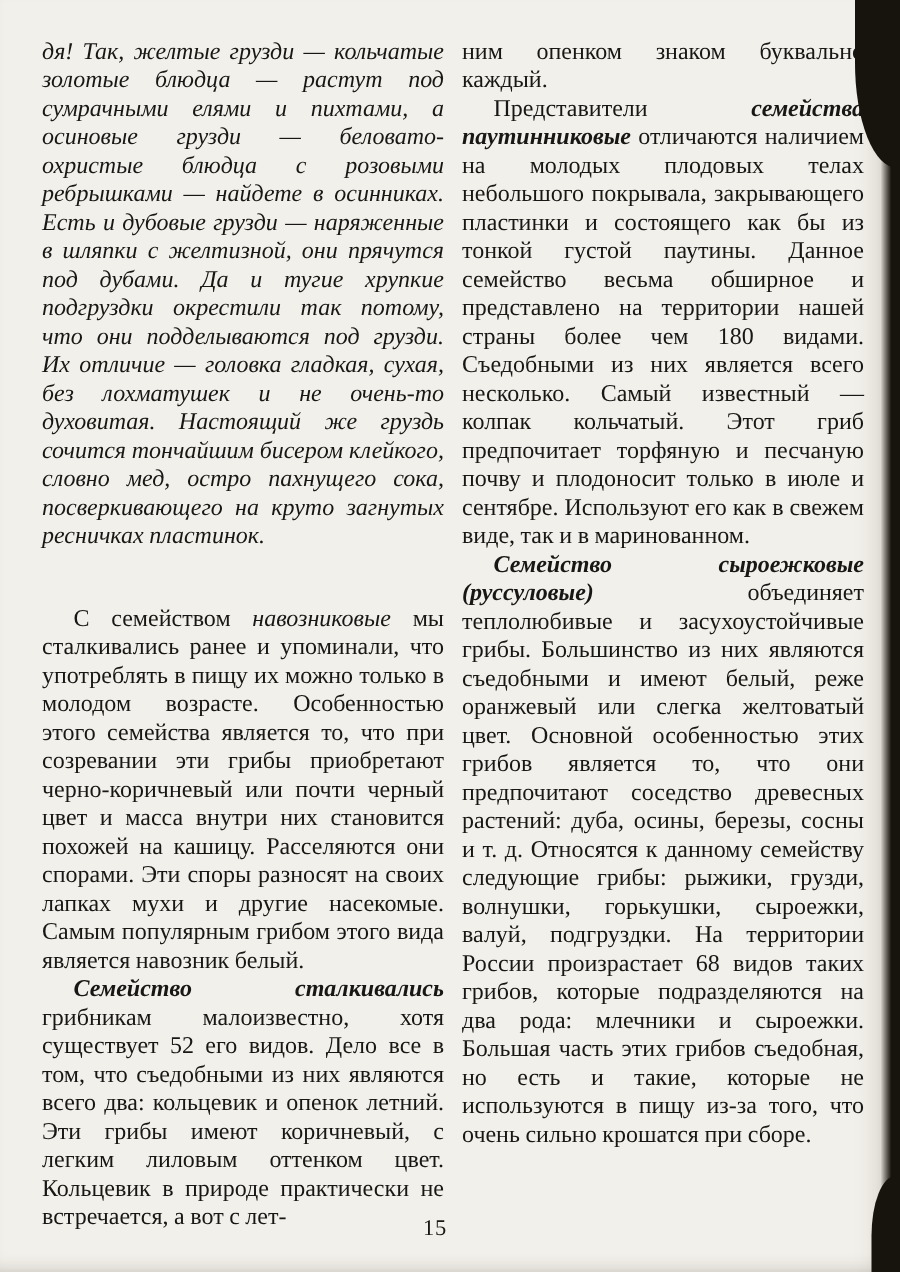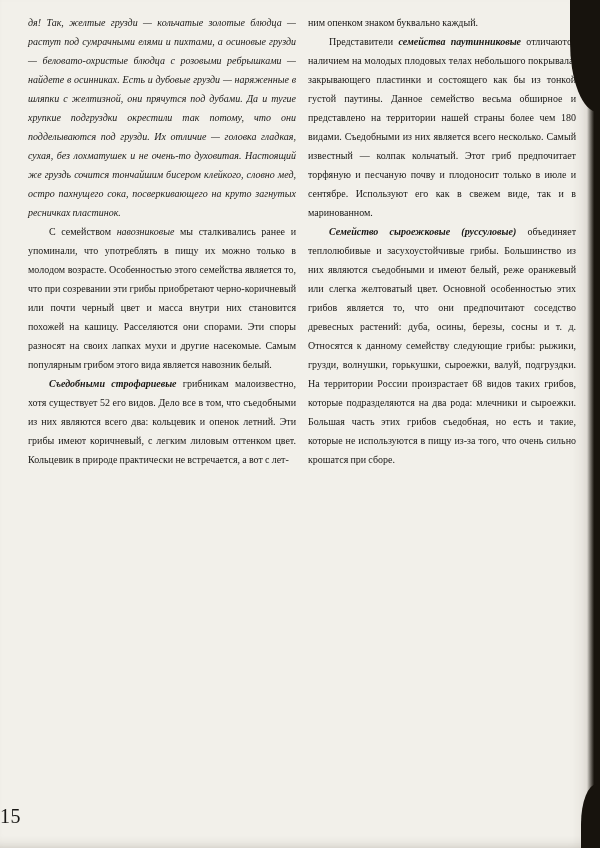--- a/index.html
+++ b/index.html
@@ -13,46 +13,46 @@
     height: 848px;
     background: #f2f0ea;
     overflow: hidden;
     font-family: "Liberation Serif", "DejaVu Serif", serif;
     color: #181715;
     box-shadow: inset -28px 0 20px -20px rgba(60,50,35,0.35),
                 inset 0 -10px 12px -10px rgba(60,50,35,0.25);
   }
   .col {
     position: absolute;
-    top: 13px;
+    top: 25px;
     width: 268px;
-    font-size: 10px;
+    font-size: 16px;
     line-height: 19px;
     text-align: justify;
     hyphens: auto;
     -webkit-hyphens: auto;
     word-spacing: -0.3px;
   }
   .col-left  { left: 28px; }
   .col-right { left: 308px; }
   .col p {
     margin: 0;
     text-indent: 21px;
   }
   .col p.no-indent { text-indent: 0; }
-  .col p.section-gap { }
+  .col p.section-gap { margin-top: 36px; }
   .it { font-style: italic; }
   .bi { font-style: italic; font-weight: bold; }
   .page-num {
     position: absolute;
     bottom: 20px;
     left: 0;
     right: 20px;
-    text-align: left;
-    font-size: 20px;
+    text-align: center;
+    font-size: 15px;
     letter-spacing: 0.5px;
   }
   
   .scan-strip-right {
     position: absolute;
     top: 0; right: 0;
     width: 13px; height: 848px;
     background: linear-gradient(to right, rgba(24,20,14,0) 0%, #17130d 55%);
   }
   .scan-corner-top {
@@ -73,21 +73,21 @@
 </head>
 <body>
 
 <div class="page" lang="ru">
 
   <div class="col col-left">
     <p class="no-indent it">дя! Так, желтые грузди — кольчатые золотые блюдца — растут под сумрачными елями и пихтами, а осиновые грузди — беловато-охристые блюдца с розовыми ребрышками — найдете в осинниках. Есть и дубовые грузди — наряженные в шляпки с желтизной, они прячутся под дубами. Да и тугие хрупкие подгруздки окрестили так потому, что они подделываются под грузди. Их отличие — головка гладкая, сухая, без лохматушек и не очень-то духовитая. Настоящий же груздь сочится тончайшим бисером клейкого, словно мед, остро пахнущего сока, посверкивающего на круто загнутых ресничках пластинок.</p>
 
     <p class="section-gap"><span>С семейством </span><span class="it">навозниковые</span><span> мы сталкивались ранее и упоминали, что употреблять в пищу их можно только в молодом возрасте. Особенностью этого семейства является то, что при созревании эти грибы приобретают черно-коричневый или почти черный цвет и масса внутри них становится похожей на кашицу. Расселяются они спорами. Эти споры разносят на своих лапках мухи и другие насекомые. Самым популярным грибом этого вида является навозник белый.</span></p>
 
-    <p><span class="bi">Съедобными строфариевые</span><span> грибникам малоизвестно, хотя существует 52 его видов. Дело все в том, что съедобными из них являются всего два: кольцевик и опенок летний. Эти грибы имеют коричневый, с легким лиловым оттенком цвет. Кольцевик в природе практически не встречается, а вот с лет-</span></p>
+    <p><span class="bi">Семейство сталкивались</span><span> грибникам малоизвестно, хотя существует 52 его видов. Дело все в том, что съедобными из них являются всего два: кольцевик и опенок летний. Эти грибы имеют коричневый, с легким лиловым оттенком цвет. Кольцевик в природе практически не встречается, а вот с лет-</span></p>
   </div>
 
   <div class="col col-right">
     <p class="no-indent">ним опенком знаком буквально каждый.</p>
 
     <p><span>Представители </span><span class="bi">семейства паутинниковые</span><span> отличаются наличием на молодых плодовых телах небольшого покрывала, закрывающего пластинки и состоящего как бы из тонкой густой паутины. Данное семейство весьма обширное и представлено на территории нашей страны более чем 180 видами. Съедобными из них является всего несколько. Самый известный — колпак кольчатый. Этот гриб предпочитает торфяную и песчаную почву и плодоносит только в июле и сентябре. Используют его как в свежем виде, так и в маринованном.</span></p>
 
     <p><span class="bi">Семейство сыроежковые (руссуловые)</span><span> объединяет теплолюбивые и засухоустойчивые грибы. Большинство из них являются съедобными и имеют белый, реже оранжевый или слегка желтоватый цвет. Основной особенностью этих грибов является то, что они предпочитают соседство древесных растений: дуба, осины, березы, сосны и т. д. Относятся к данному семейству следующие грибы: рыжики, грузди, волнушки, горькушки, сыроежки, валуй, подгруздки. На территории России произрастает 68 видов таких грибов, которые подразделяются на два рода: млечники и сыроежки. Большая часть этих грибов съедобная, но есть и такие, которые не используются в пищу из-за того, что очень сильно крошатся при сборе.</span></p>
 
   </div>

